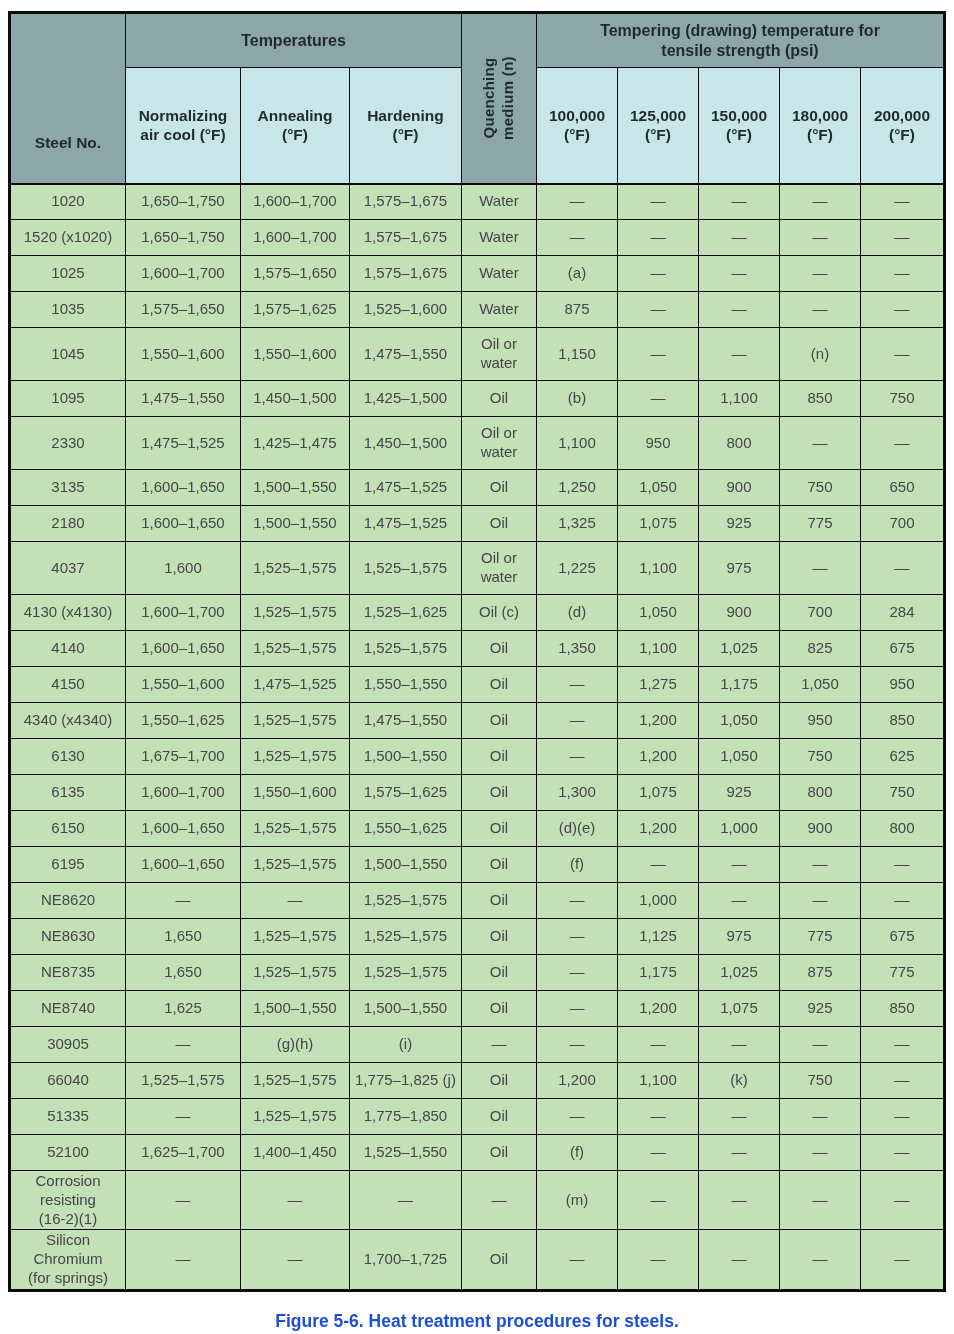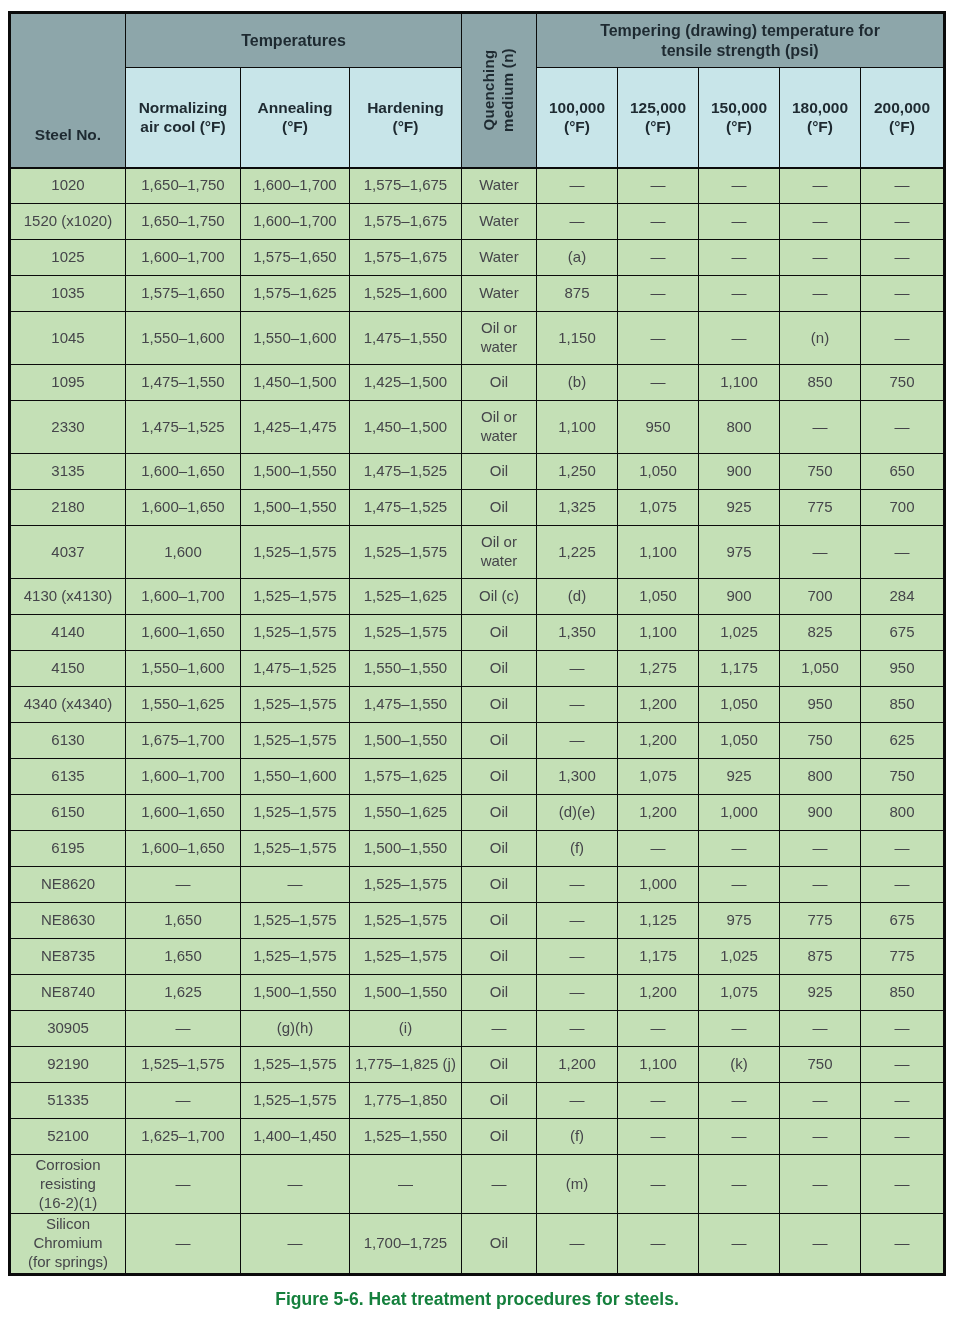--- a/index.html
+++ b/index.html
@@ -24,21 +24,21 @@
     line-height: 1.25;
     overflow: hidden;
   }
   
   .ht thead th.hdr {
     background: #8DA6AA;
     color: #1e2a31;
     font-weight: bold;
   }
   .ht thead tr.band1 { height: 55px; }
-  .ht thead tr.band2 { height: 100px; }
+  .ht thead tr.band2 { height: 116px; }
   .ht th.group { font-size: 16px; }
   .ht th.steel { vertical-align: middle; padding-top: 90px; font-size: 15.5px; }
   .ht th.quench { position: relative; }
   .ht th.quench .rot {
     position: absolute; top: 50%; left: 50%;
     transform: translate(-50%, -50%) rotate(-90deg);
     width: max-content;
     white-space: pre-line;
     font-size: 15px;
     line-height: 1.25;
@@ -58,22 +58,22 @@
     font-size: 15px;
   }
   .ht tbody tr:first-child td { border-top: 2.5px solid #0b0b0b; }
   .ht tbody tr.h1 { height: 36px; }
   .ht tbody tr.h2 { height: 53px; margin-top: 47px; }
   .ht tbody tr.h3 { height: 50px; }
   .caption {
     text-align: center;
     font-weight: bold;
     font-size: 17.5px;
-    color: #15803d;
-    margin-top: 13px;
+    color: #1d4ed8;
+    margin-top: 19px;
   }
 </style>
 </head>
 <body>
 
 <div class="page">
 
   <table class="ht">
     <colgroup>
       <col style="width:116px">
@@ -391,21 +391,21 @@
           <td>(g)(h)</td>
           <td>(i)</td>
           <td>—</td>
           <td>—</td>
           <td>—</td>
           <td>—</td>
           <td>—</td>
           <td>—</td>
         </tr>
         <tr class="h1">
-          <td>92190</td>
+          <td>66040</td>
           <td>1,525–1,575</td>
           <td>1,525–1,575</td>
           <td>1,775–1,825 (j)</td>
           <td>Oil</td>
           <td>1,200</td>
           <td>1,100</td>
           <td>(k)</td>
           <td>750</td>
           <td>—</td>
         </tr>

